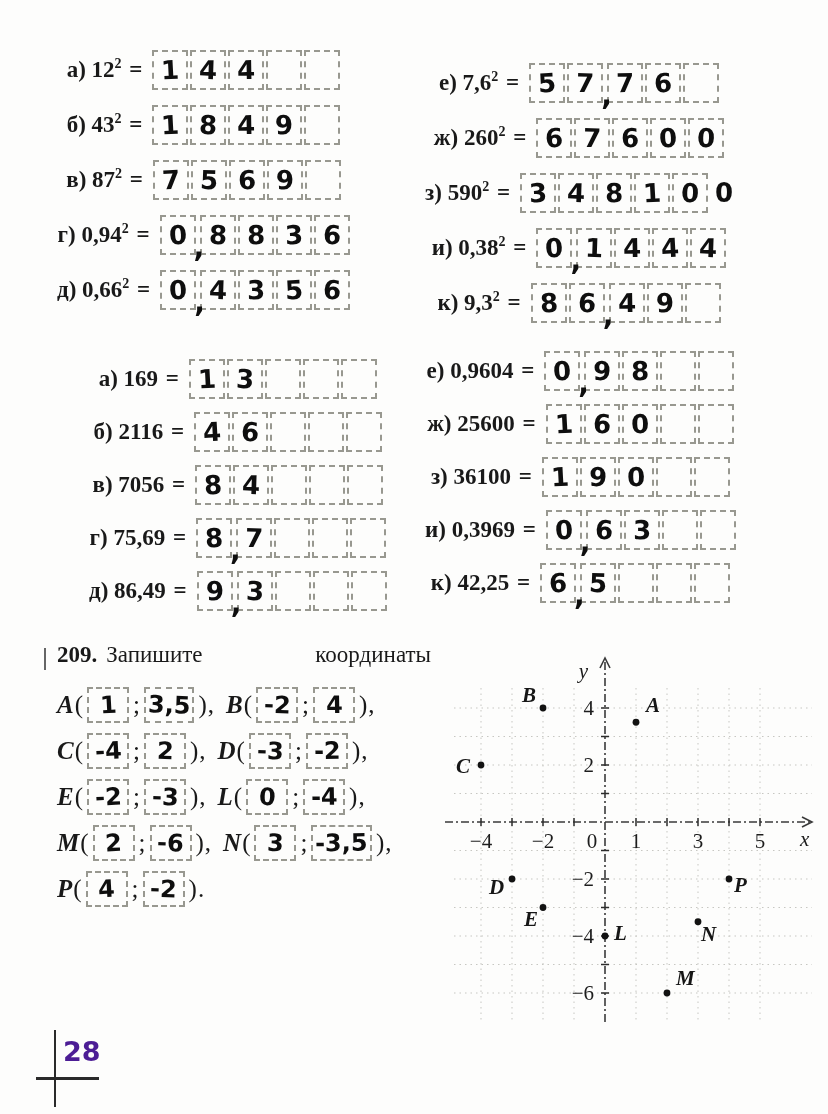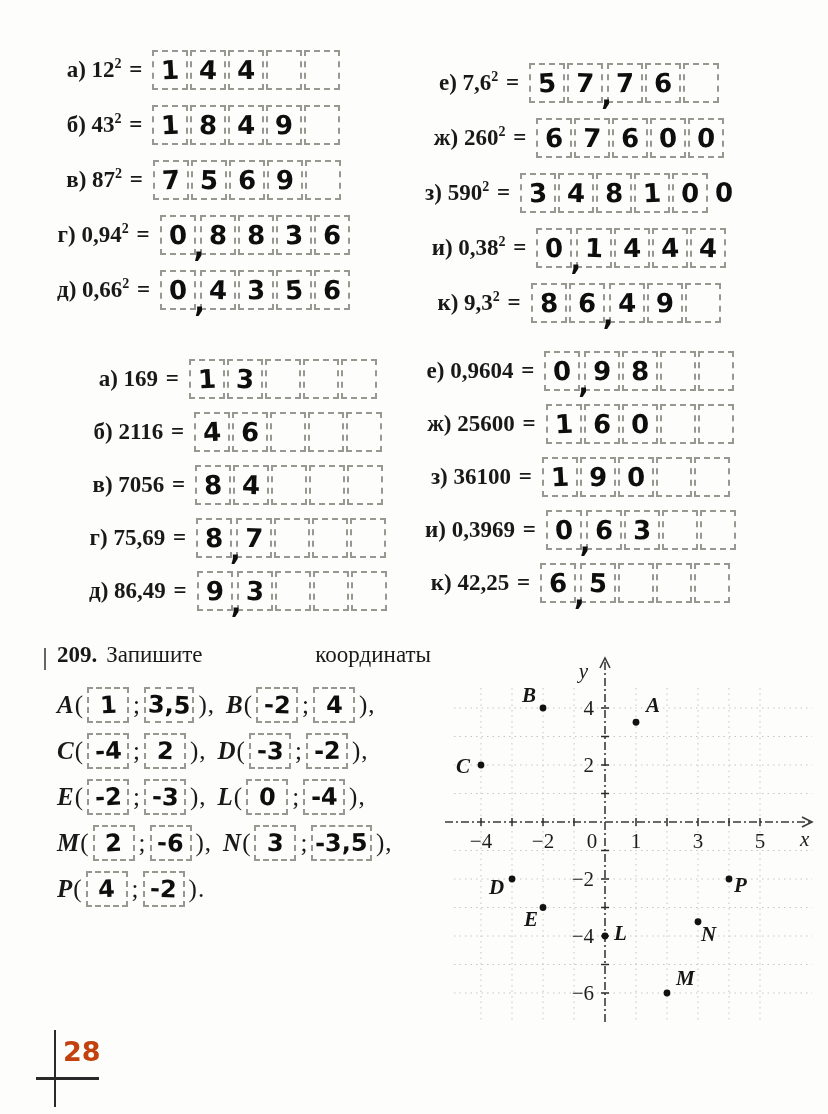--- a/index.html
+++ b/index.html
@@ -40,21 +40,21 @@
   .entry{display:inline-flex;align-items:center;}
   .pt-name{font-style:italic;font-weight:600;margin-right:1px;}
   .cbox{display:inline-flex;align-items:center;justify-content:center;min-width:42px;height:36px;
         border:2px dashed #989890;box-sizing:border-box;margin:0 4px;padding:0 2px;white-space:nowrap;}
   .cbox .hw{font-size:24px;}
   .trail{margin-left:1px;margin-right:12px;}
 
   #graph{position:absolute;left:432px;top:648px;}
 
   #page-num{position:absolute;left:63px;top:1036px;font-family:"DejaVu Sans",sans-serif;
-            font-weight:700;font-size:27px;color:#c2410c;}
+            font-weight:700;font-size:27px;color:#4c1d95;}
   .cropv{position:absolute;left:54px;top:1030px;width:2px;height:77px;background:#2a2a2a;}
   .croph{position:absolute;left:36px;top:1077px;width:63px;height:3px;background:#2a2a2a;}
   .margin-tick{position:absolute;left:44px;top:648px;width:2px;height:22px;background:#666;}
 </style>
 </head>
 <body>
 
 <div class="page">
 
   <div id="t1-left" class="col">

